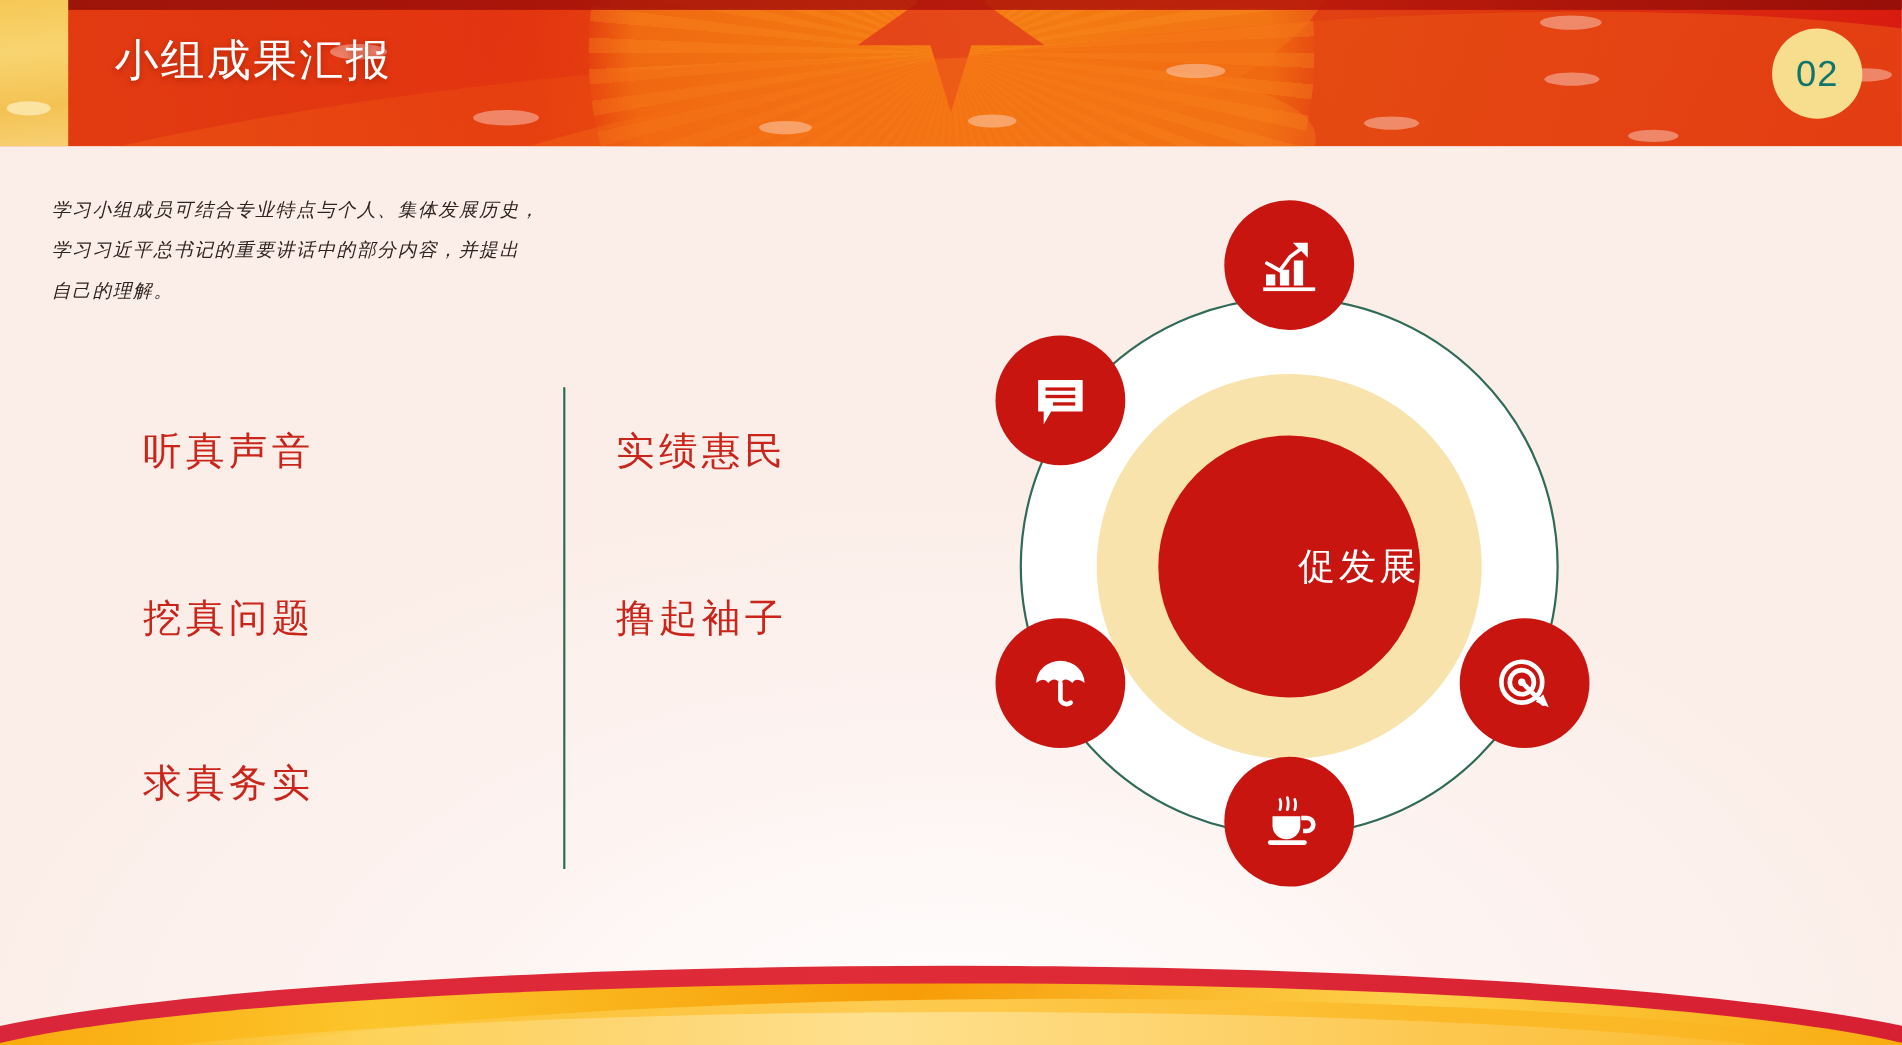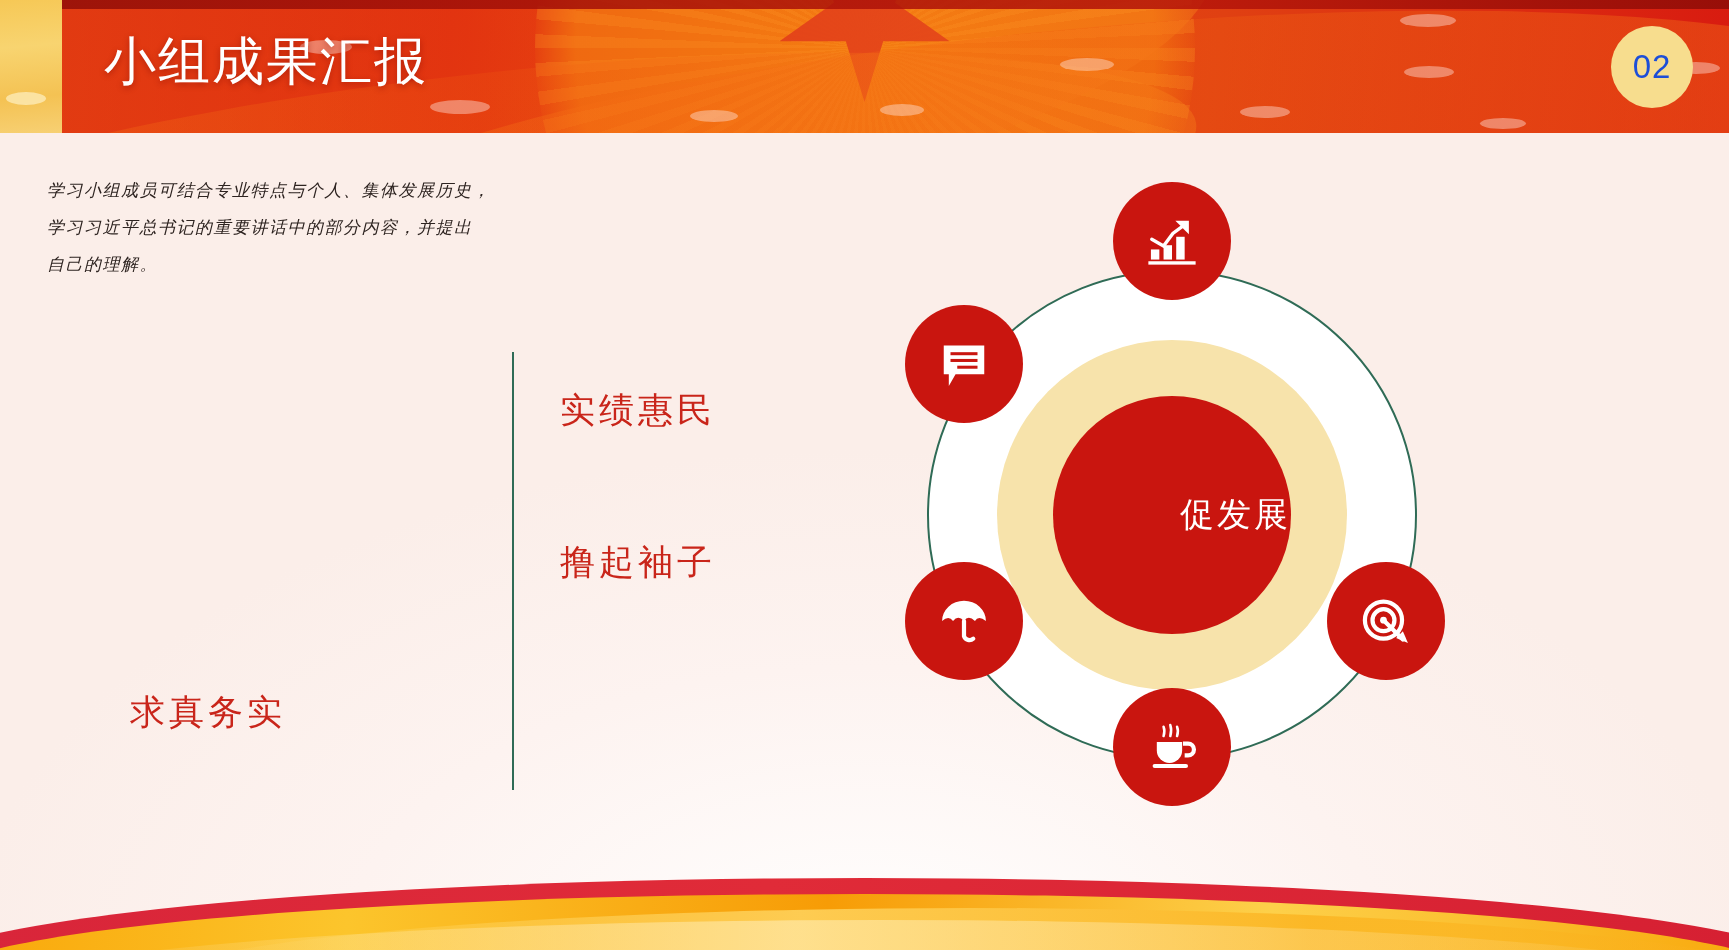--- a/index.html
+++ b/index.html
@@ -65,30 +65,30 @@
   .hdr-yellow {
     position:absolute; left:0; top:0; width:62px; height:133px;
     background:linear-gradient(175deg,#f6c856 0%,#f8d470 35%,#f4c253 72%,#f7d073 100%);
   }
   .hdr-yellow:after{
     content:""; position:absolute; left:6px; top:92px; width:40px; height:13px;
     border-radius:50%; background:rgba(255,248,214,.6);
   }
   .hdr-title {
     position:absolute; left:104px; top:27px;
-    font-size:52px; color:#ffffff; letter-spacing:2px;
+    font-size:40px; color:#ffffff; letter-spacing:2px;
     font-family:"Liberation Sans","DejaVu Sans",sans-serif;
     text-shadow:0 2px 6px rgba(120,8,4,.45);
   }
   .badge {
     position:absolute; right:36px; top:26px;
     width:82px; height:82px; border-radius:50%;
     background:#f7dd8e;
     display:flex; align-items:center; justify-content:center;
-    font-size:33px; color:#1d4ed8; letter-spacing:1px;
+    font-size:33px; color:#0f766e; letter-spacing:1px;
   }
 
   
   .intro {
     position:absolute; left:47px; top:172px; width:740px;
     font-family:"Liberation Serif","DejaVu Serif",serif;
     font-size:17px; line-height:37px; color:#2d2320;
     font-style:italic; font-weight:normal; letter-spacing:1.5px;
   }
   .intro div { white-space:nowrap; }
@@ -205,20 +205,22 @@
 
   <div class="intro">
     <div>学习小组成员可结合专业特点与个人、集体发展历史，</div>
     <div>学习习近平总书记的重要讲话中的部分内容，并提出</div>
     <div>自己的理解。</div>
   </div>
 
   <div class="grid">
     <div class="vdivider"></div>
 
+    <div class="cell c-l r0">听真声音</div>
+    <div class="cell c-l r1">挖真问题</div>
     <div class="cell c-l r2">求真务实</div>
 
     <div class="cell c-r r0">实绩惠民</div>
     <div class="cell c-r r1">撸起袖子</div>
   </div>
 
   <div class="diagram">
 
     <div class="dia-outline"></div>
     <div class="dia-cream"></div>

